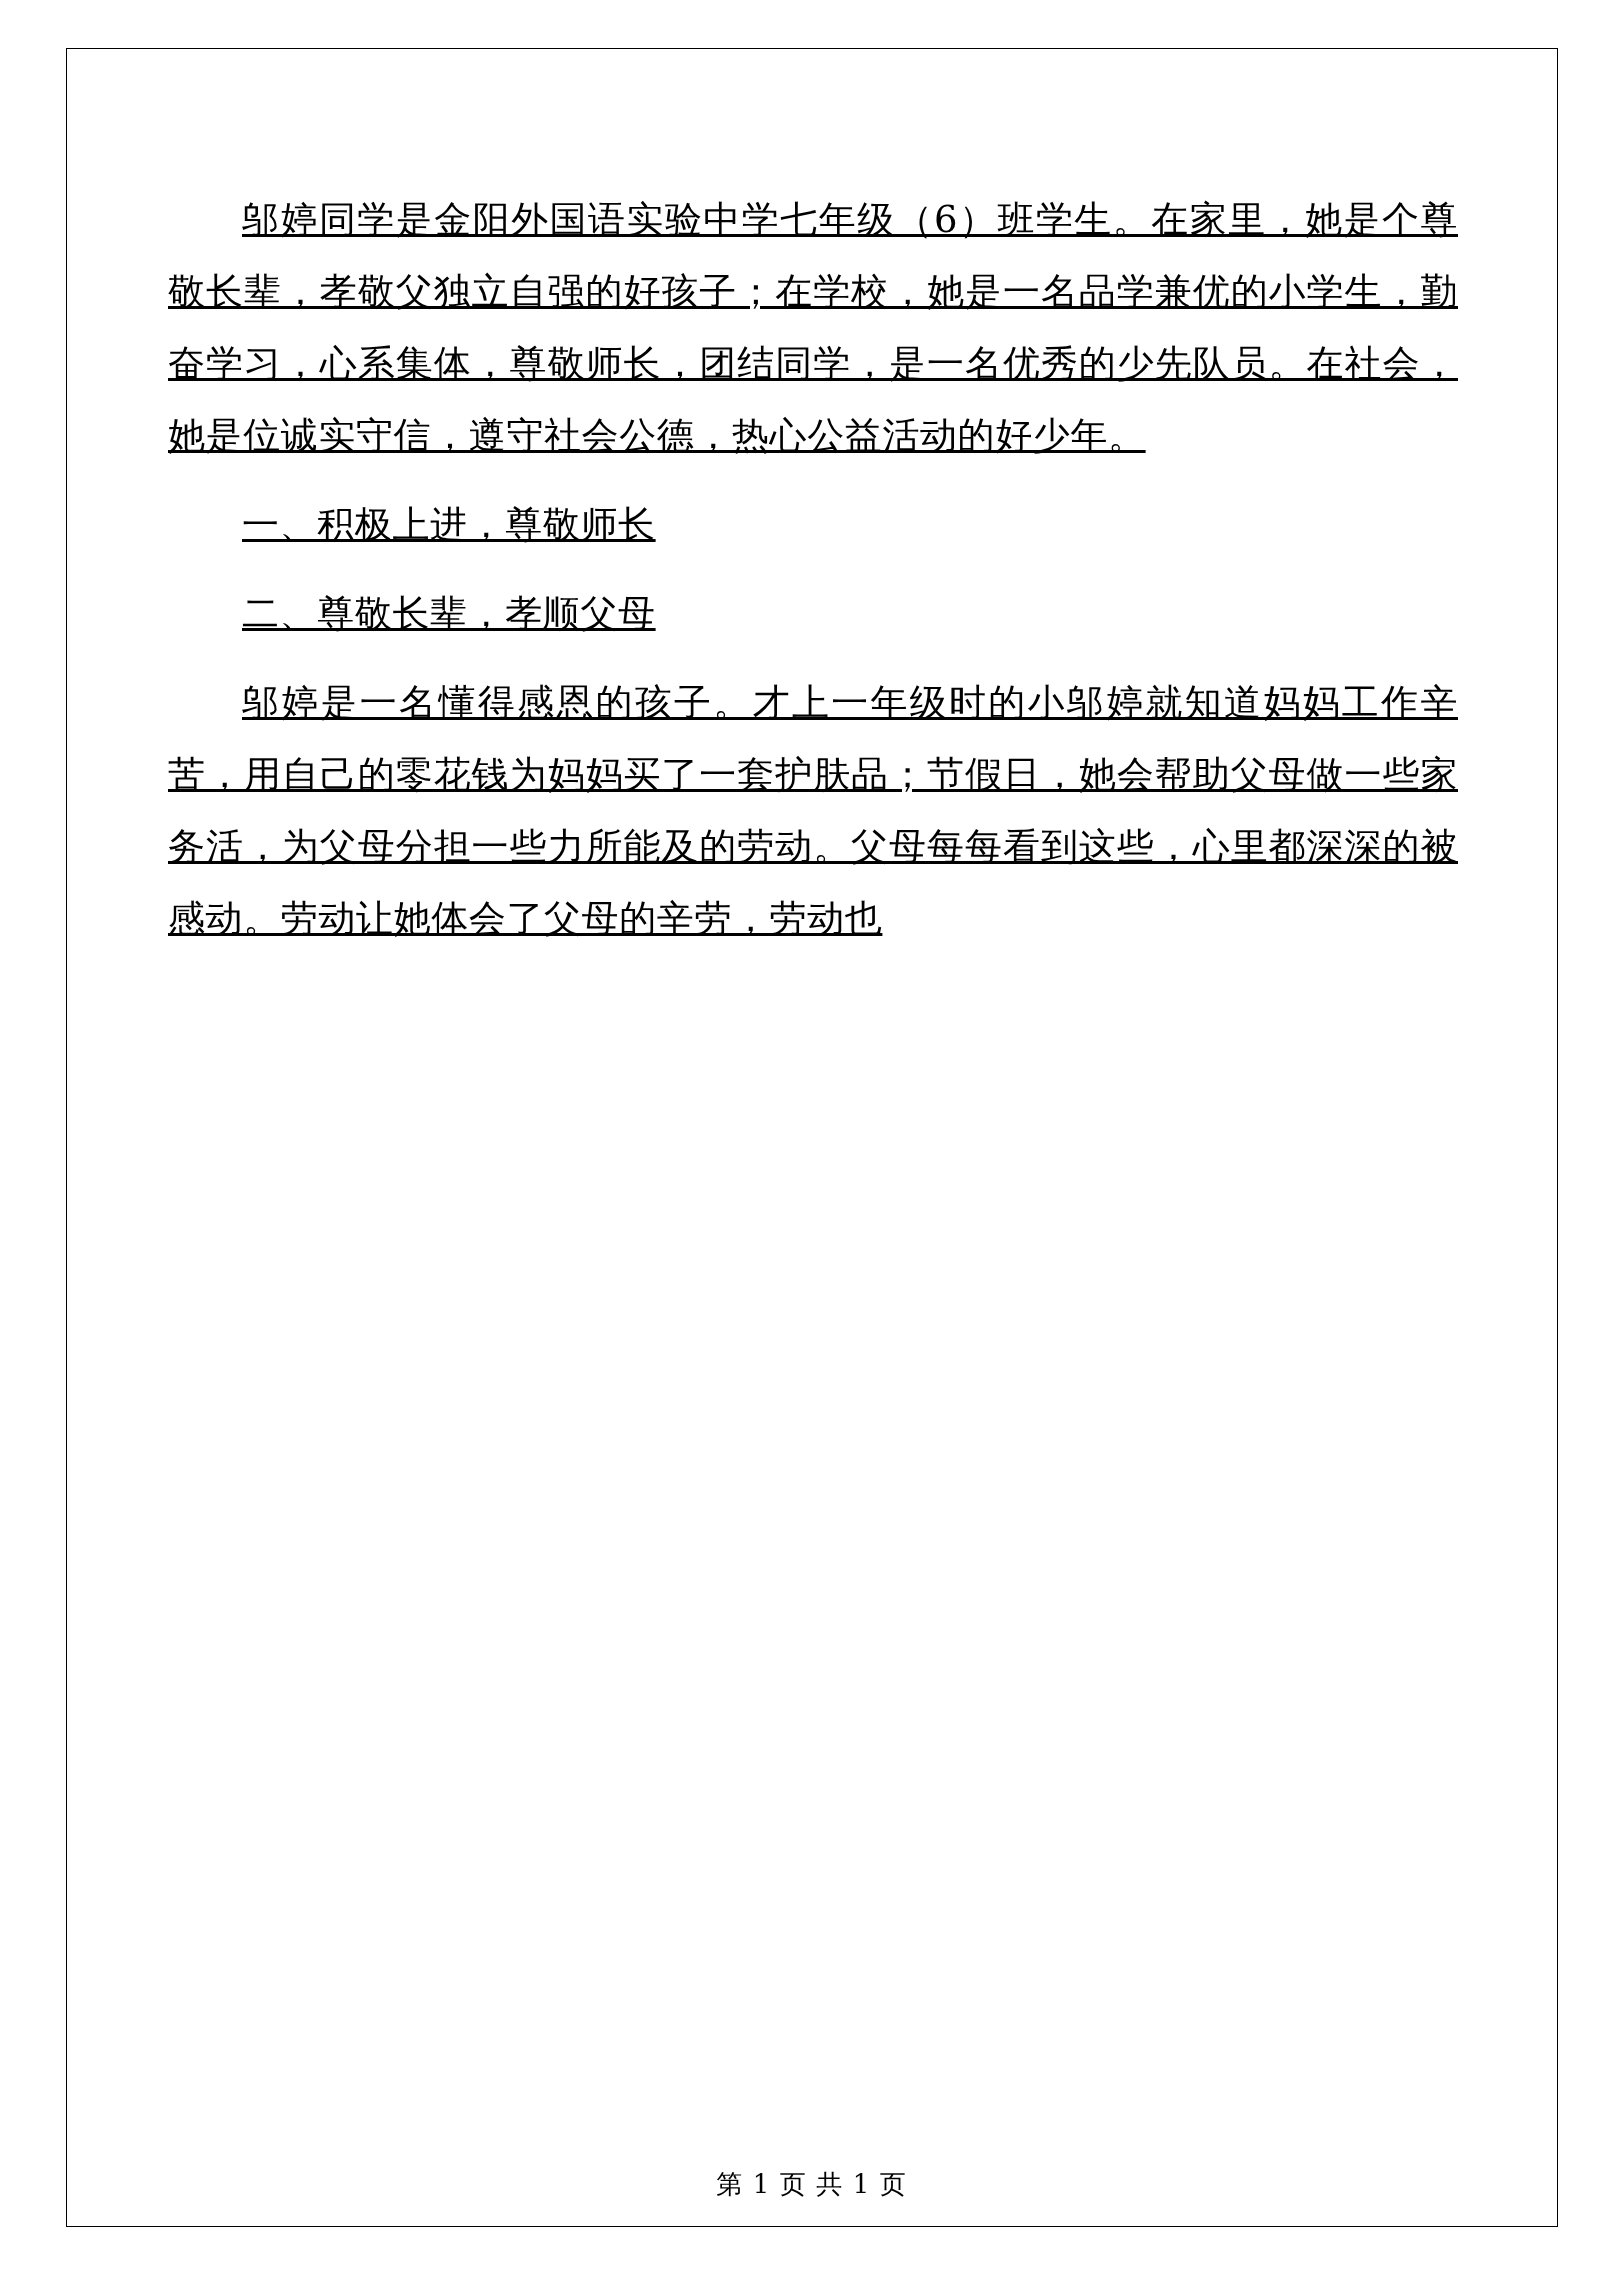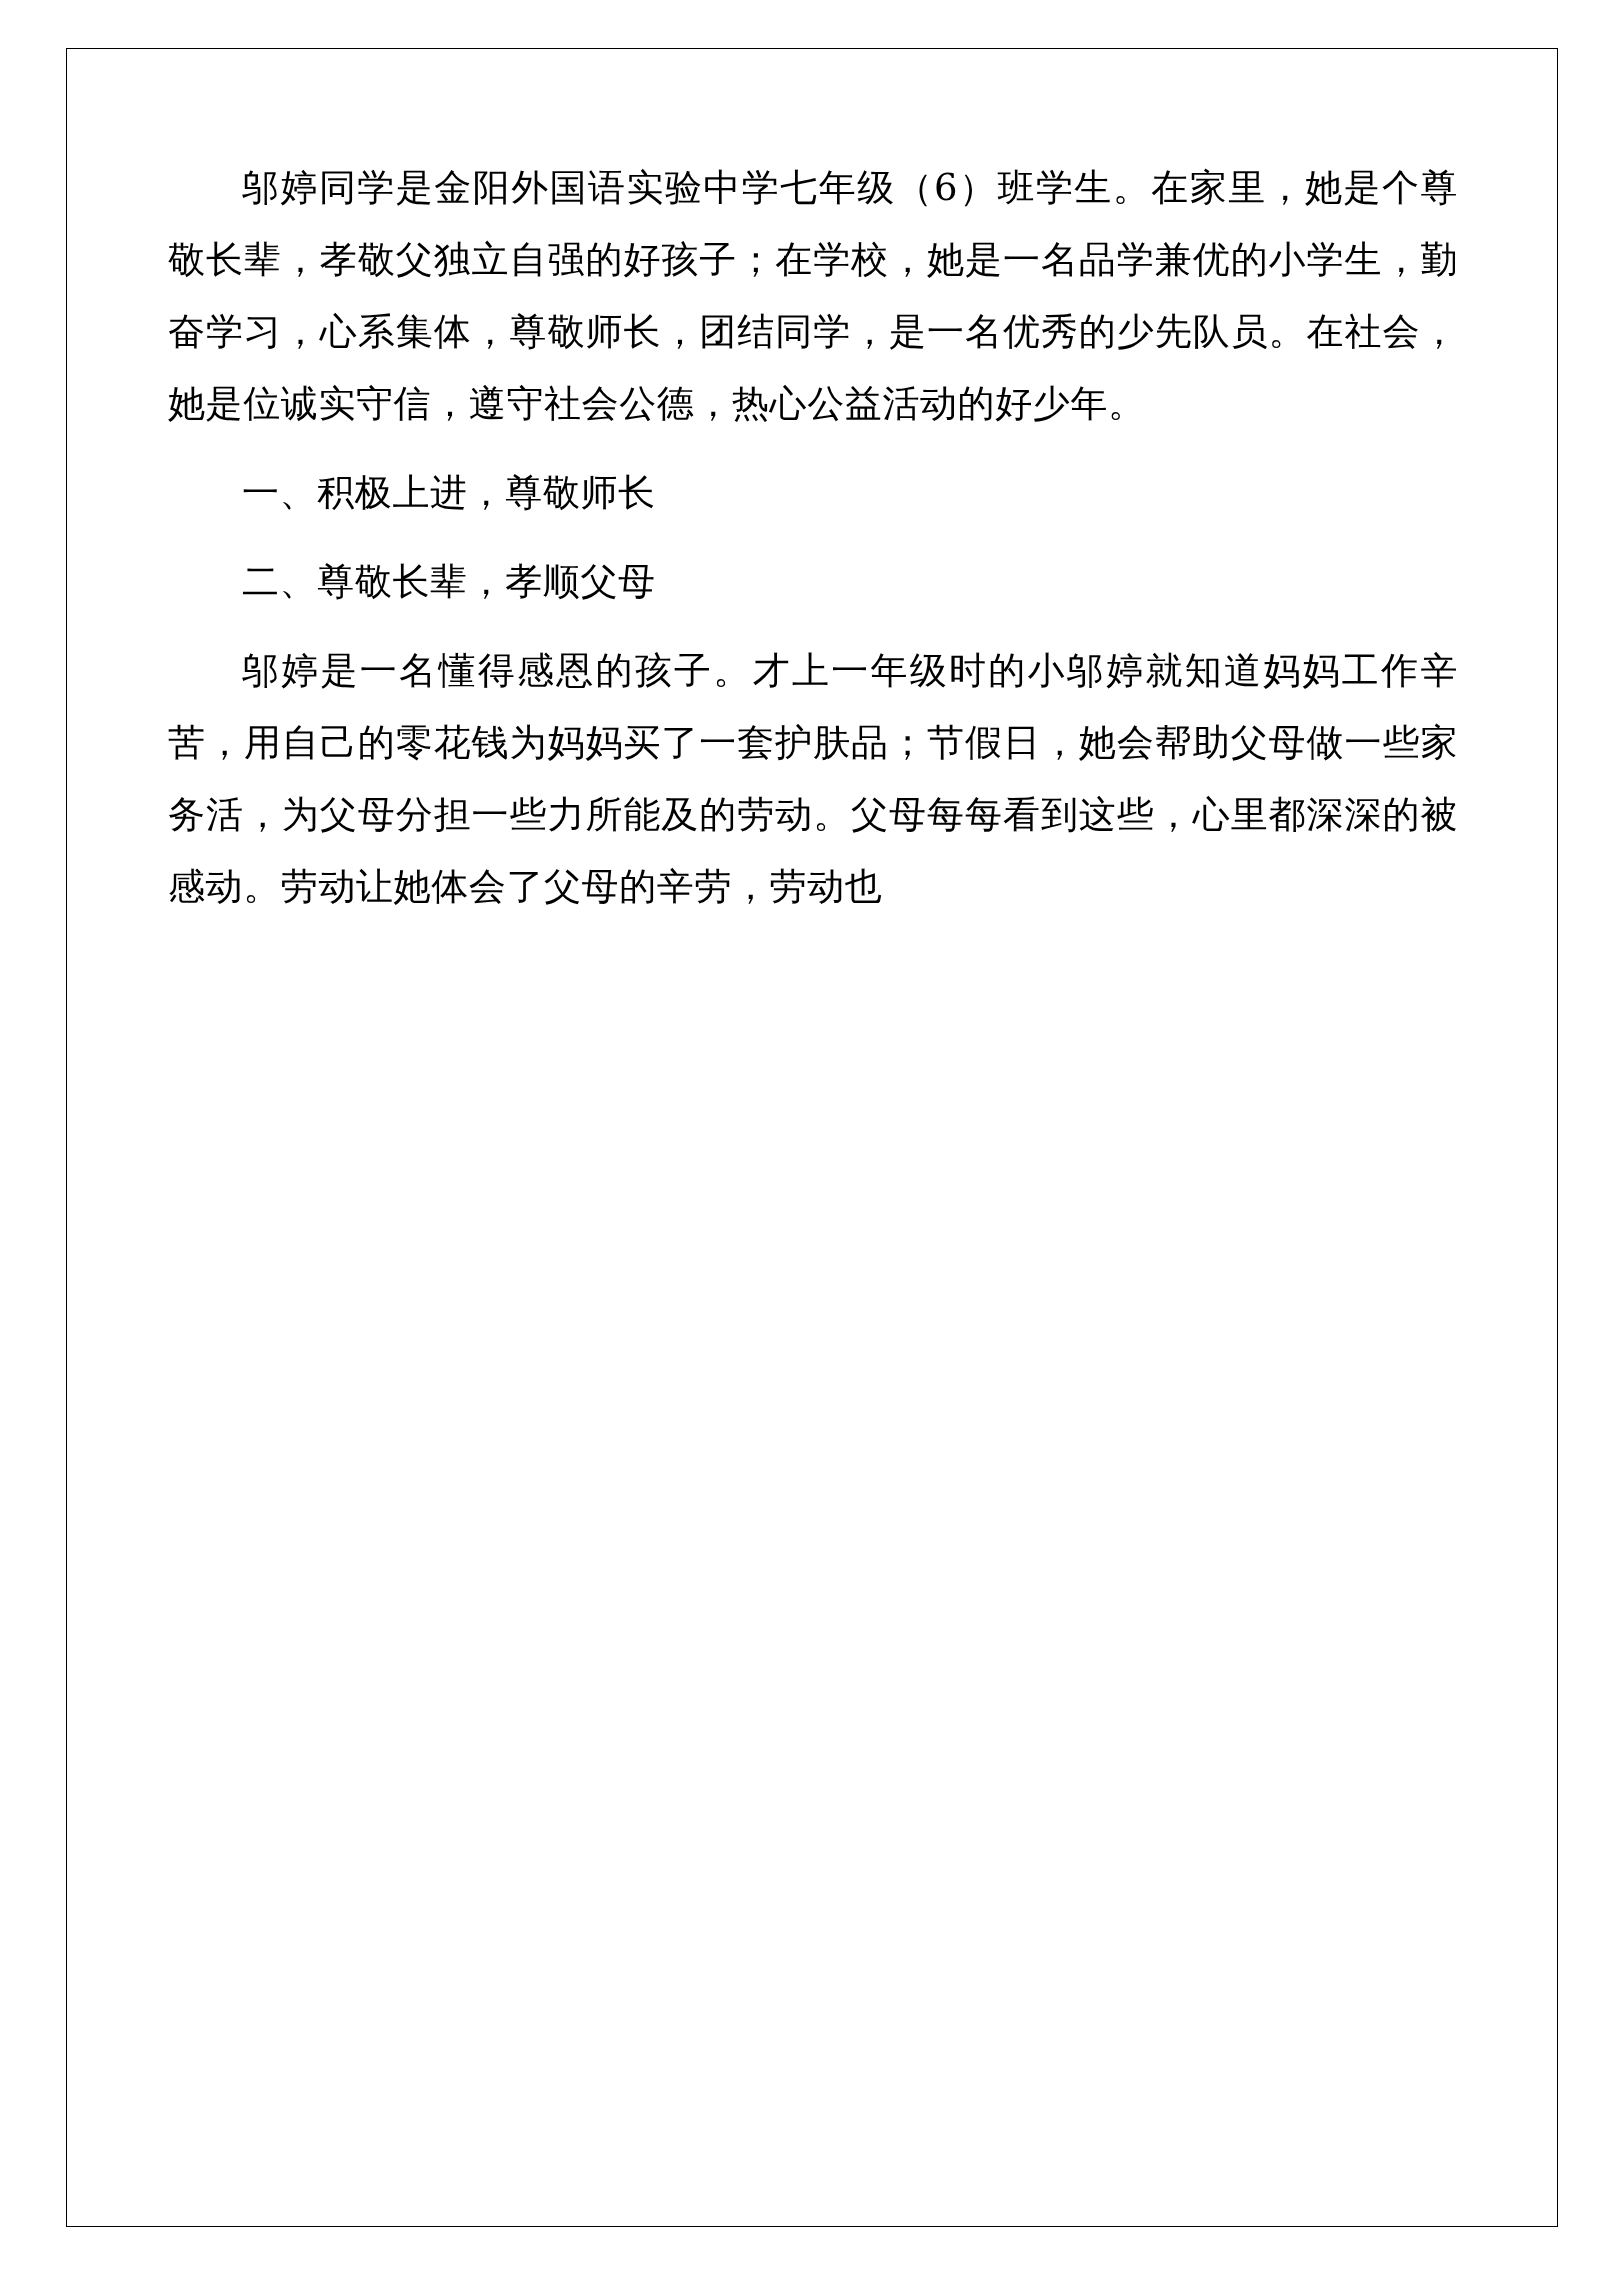--- a/index.html
+++ b/index.html
@@ -22,23 +22,24 @@
     left: 66px;
     top: 48px;
     width: 1492px;
     height: 2179px;
     border: 1.7px solid #000000;
     box-sizing: border-box;
   }
   .content {
     position: absolute;
     left: 168px;
-    top: 152px;
+    top: 184px;
     width: 1290px;
     box-sizing: border-box;
+    text-decoration: underline;
   }
   .para {
     font-size: 37px;
     line-height: 72px;
     color: #000000;
     text-align: justify;
     text-justify: inter-ideograph;
     margin: 0 0 17px 0;
     letter-spacing: 0.6px;
     font-family: "DejaVu Serif", "Liberation Serif", serif;
@@ -67,14 +68,15 @@
 <div class="page">
   <div class="page-border"></div>
 
   <div class="content">
     <p class="para indent">邬婷同学是金阳外国语实验中学七年级（6）班学生。在家里，她是个尊敬长辈，孝敬父独立自强的好孩子；在学校，她是一名品学兼优的小学生，勤奋学习，心系集体，尊敬师长，团结同学，是一名优秀的少先队员。在社会，她是位诚实守信，遵守社会公德，热心公益活动的好少年。</p>
     <p class="para heading">一、积极上进，尊敬师长</p>
     <p class="para heading">二、尊敬长辈，孝顺父母</p>
     <p class="para indent">邬婷是一名懂得感恩的孩子。才上一年级时的小邬婷就知道妈妈工作辛苦，用自己的零花钱为妈妈买了一套护肤品；节假日，她会帮助父母做一些家务活，为父母分担一些力所能及的劳动。父母每每看到这些，心里都深深的被感动。劳动让她体会了父母的辛劳，劳动也</p>
   </div>
 
+  <div class="footer">第 1 页   共 1 页</div>
 </div>
 
 
 </body></html>

